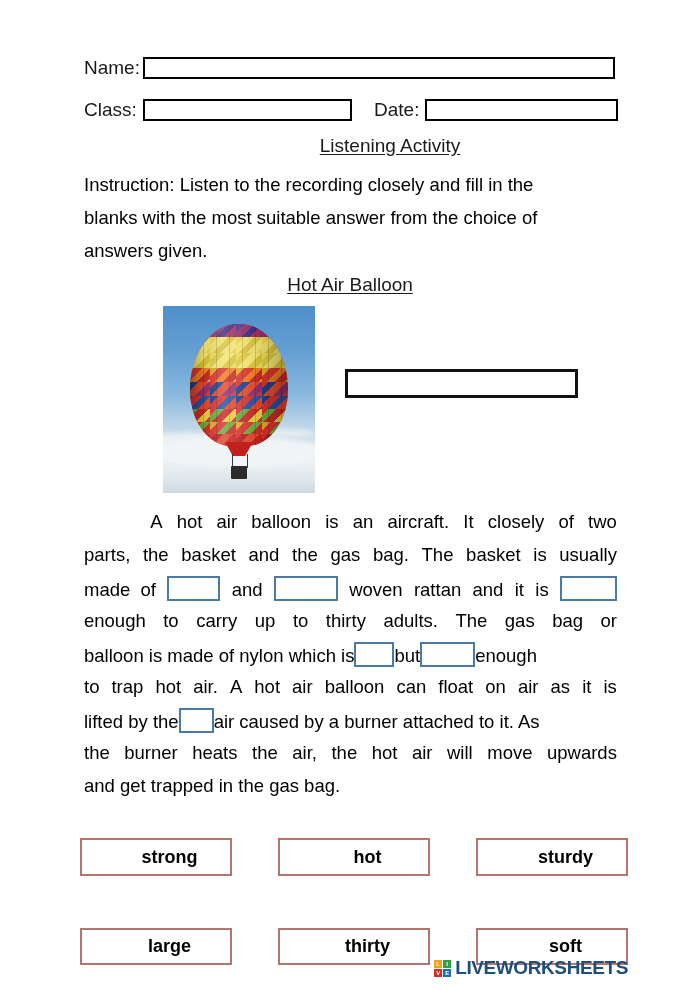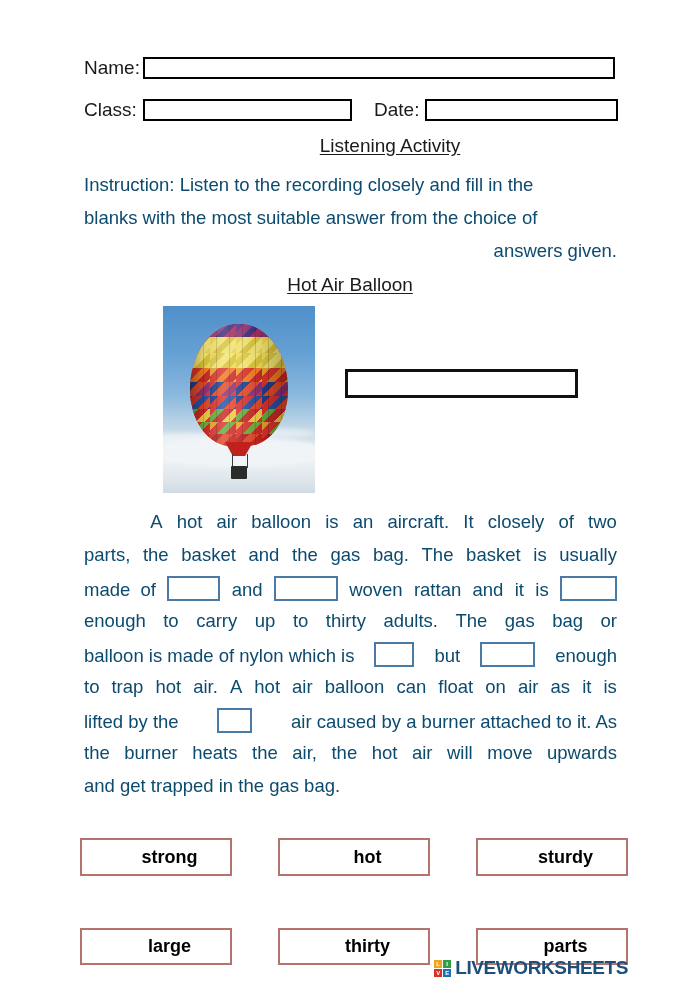--- a/index.html
+++ b/index.html
@@ -62,24 +62,24 @@
   #hot-air-title { top: 274px; }
 
   
   .para {
     position: absolute;
     left: 84px;
     width: 533px;
     font-size: 18.5px;
     line-height: 33px;
     text-align: justify;
-    color: #0c4a6e;
+    color: #000000;
   }
   #instruction { top: 168px; }
-  #instruction .lastline { text-align: right; }
+  #instruction .lastline { text-align: left; }
 
   
   #balloon-photo {
     position: absolute;
     left: 163px;
     top: 306px;
     width: 152px;
     height: 187px;
     overflow: hidden;
     background: #6ba3d6;
@@ -176,21 +176,21 @@
     display: flex;
     align-items: baseline;
     width: 533px;
     height: 33px;
     white-space: pre;
   }
   #body-para .line.just {
     justify-content: space-between;
   }
   #body-para .line.left {
-    justify-content: space-between;
+    justify-content: flex-start;
   }
   .w { white-space: pre; }
   .blank {
     display: inline-block;
     border: 2px solid #4a7ba7;
     background: #fff;
     box-sizing: border-box;
     height: 25px;
     vertical-align: -5px;
     position: relative;
@@ -435,21 +435,21 @@
 
   <div id="word-bank">
     <div class="wb-row r1">
       <div class="wb-cell">strong</div>
       <div class="wb-cell">hot</div>
       <div class="wb-cell">sturdy</div>
     </div>
     <div class="wb-row r2">
       <div class="wb-cell">large</div>
       <div class="wb-cell">thirty</div>
-      <div class="wb-cell">parts</div>
+      <div class="wb-cell">soft</div>
     </div>
   </div>
 
   <div id="footer-logo">
     <div class="logo-tiles">
       <span class="t1">L</span>
       <span class="t2">I</span>
       <span class="t3">V</span>
       <span class="t4">E</span>
     </div>

